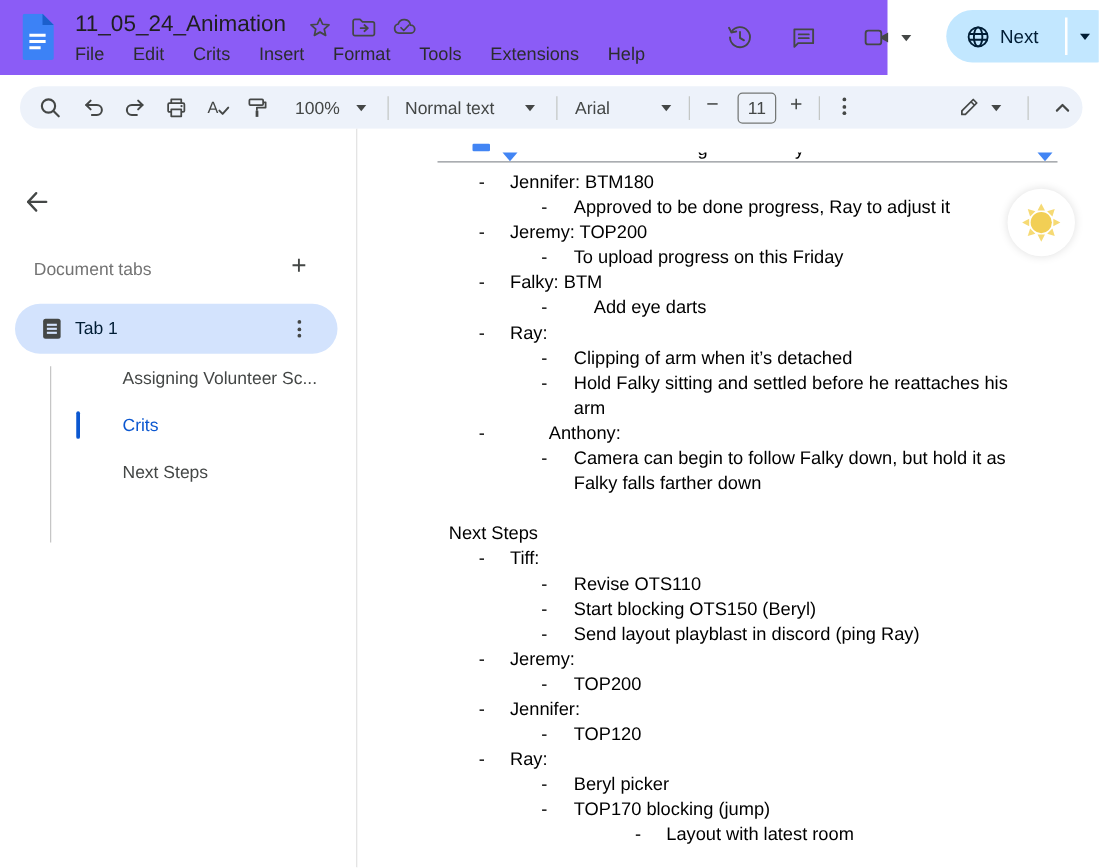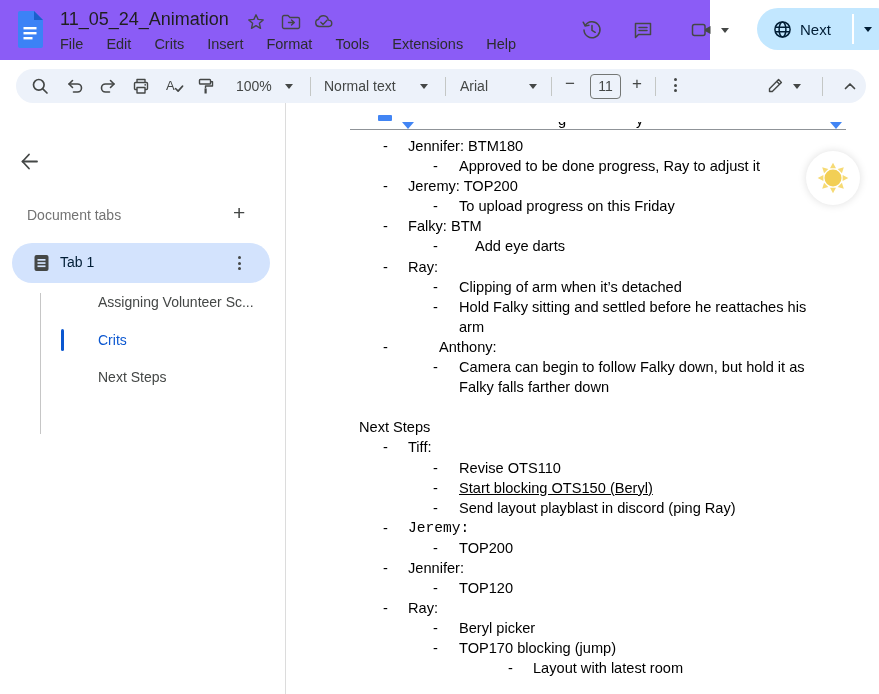--- a/index.html
+++ b/index.html
@@ -322,29 +322,29 @@
           <div class="doc-line">
             <span class="dash" style="left: 97px;">-</span>
             <span class="txt" style="left: 122px;">Tiff:</span>
           </div>
           <div class="doc-line">
             <span class="dash" style="left: 147px;">-</span>
             <span class="txt" style="left: 173px;">Revise OTS110</span>
           </div>
           <div class="doc-line">
             <span class="dash" style="left: 147px;">-</span>
-            <span class="txt" style="left: 173px; text-decoration: underline;">Start blocking OTS150 (Beryl)</span>
+            <span class="txt" style="left: 173px;">Start blocking OTS150 (Beryl)</span>
           </div>
           <div class="doc-line">
             <span class="dash" style="left: 147px;">-</span>
             <span class="txt" style="left: 173px;">Send layout playblast in discord (ping Ray)</span>
           </div>
           <div class="doc-line">
             <span class="dash" style="left: 97px;">-</span>
-            <span class="txt" style="left: 122px; font-family: Liberation Mono, monospace;">Jeremy:</span>
+            <span class="txt" style="left: 122px;">Jeremy:</span>
           </div>
           <div class="doc-line">
             <span class="dash" style="left: 147px;">-</span>
             <span class="txt" style="left: 173px;">TOP200</span>
           </div>
           <div class="doc-line">
             <span class="dash" style="left: 97px;">-</span>
             <span class="txt" style="left: 122px;">Jennifer:</span>
           </div>
           <div class="doc-line">

